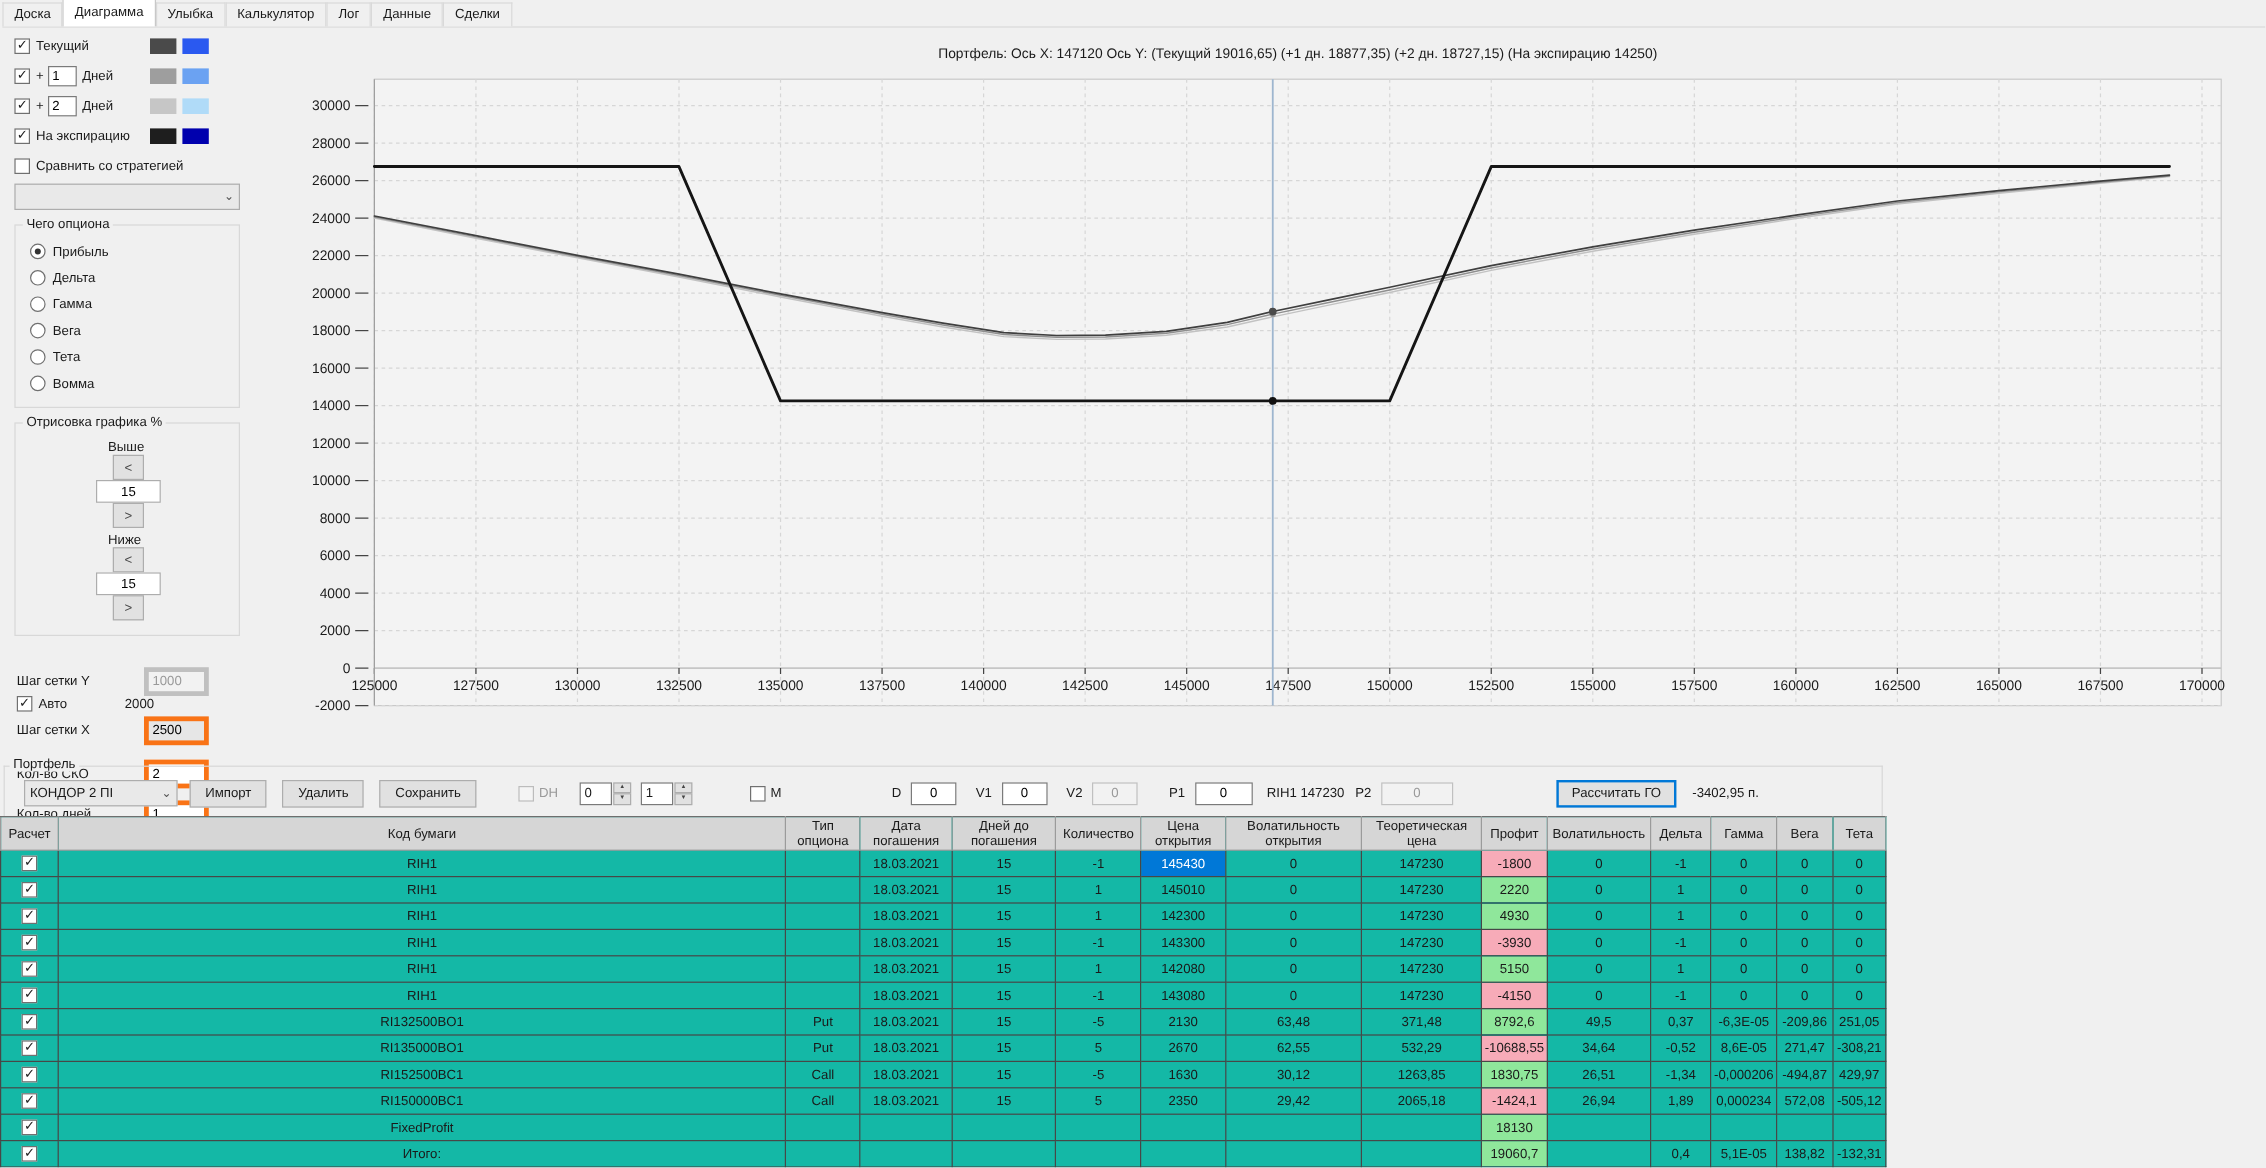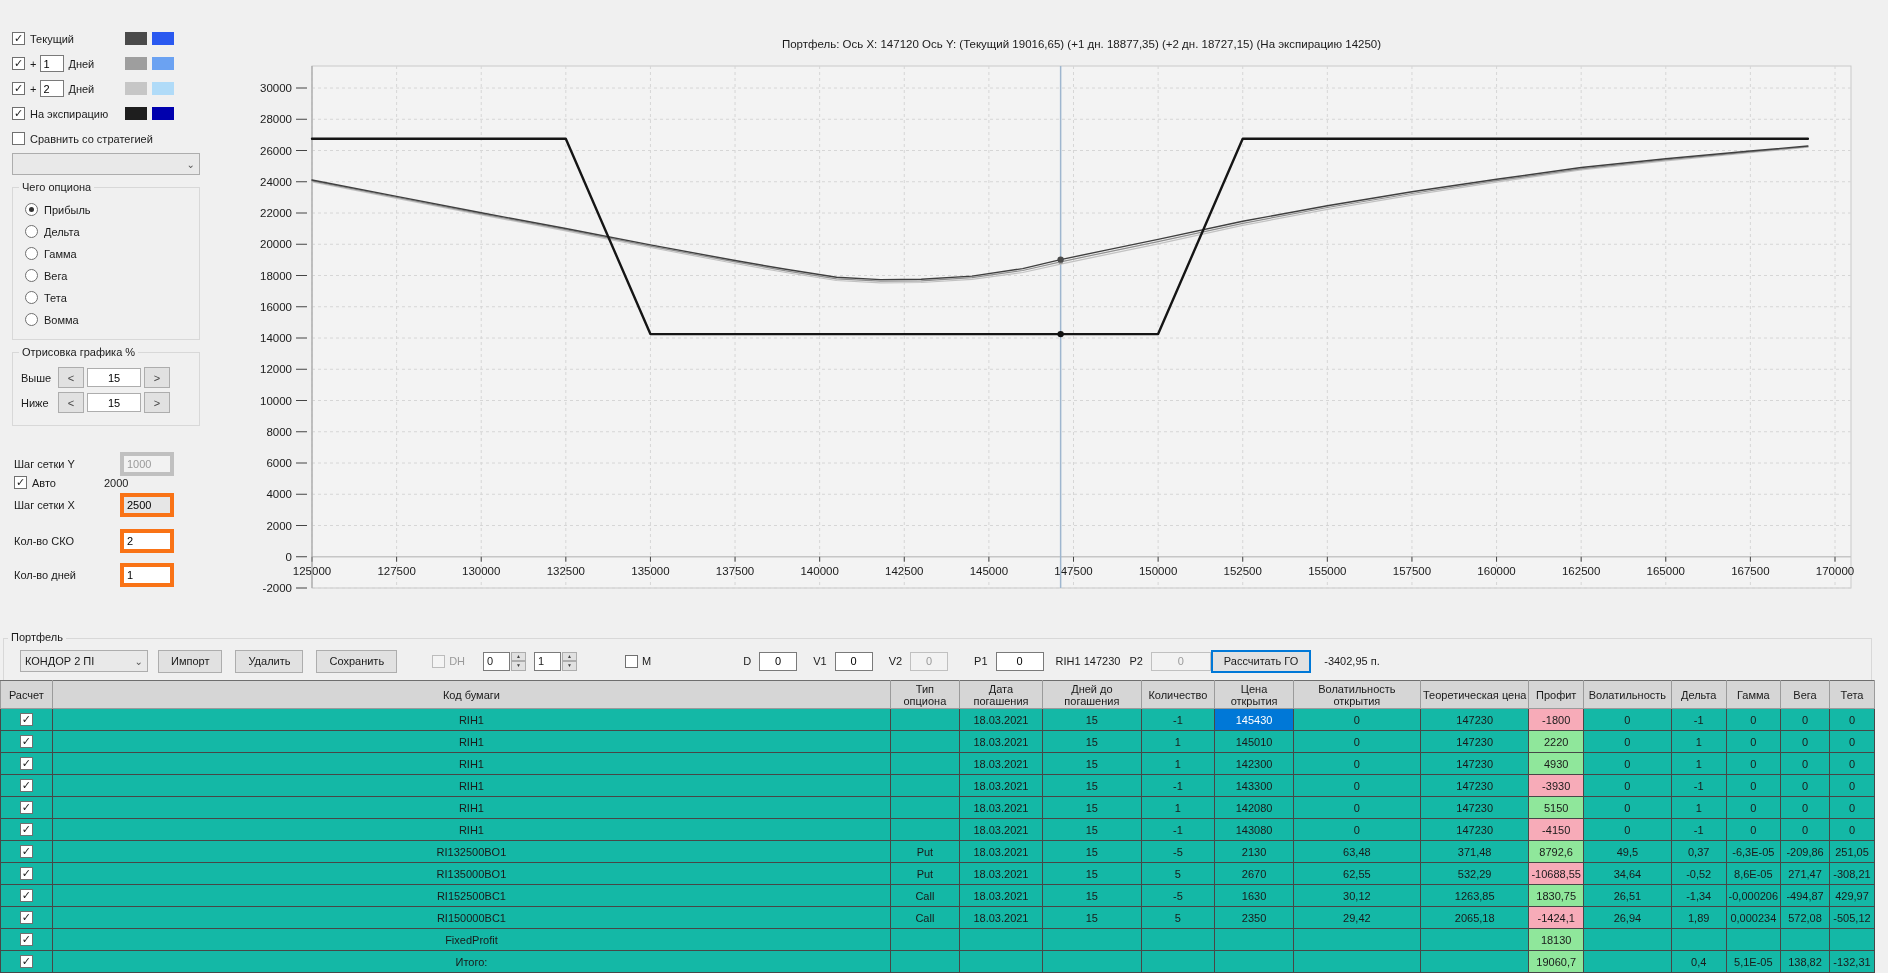--- a/index.html
+++ b/index.html
@@ -21,39 +21,39 @@
   .cb.disabled{border-color:#bcbcbc;background:#f4f4f4;}
   .radio{width:13px;height:13px;border:1px solid #707070;border-radius:50%;background:#fff;display:inline-flex;align-items:center;justify-content:center;flex:0 0 13px;box-sizing:border-box;}
   .radio .dot{width:5px;height:5px;border-radius:50%;background:#333;}
   .combo{height:20px;border:1px solid #adadad;background:#e9e9e9;display:flex;align-items:center;padding:0 4px;justify-content:space-between;}
   .combo .arrow{color:#555;font-size:10px;margin-left:4px;}
   #compare-combo{margin:4px 8px 0 8px;}
   .group{border:1px solid #d8d8d8;margin:12px 8px 0 8px;position:relative;padding:10px 6px 8px;}
   .group-title{position:absolute;top:-7px;left:6px;background:#f0f0f0;padding:0 3px;}
   .radio-row{display:flex;align-items:center;height:21px;margin:1px 0 1px 6px;}
   .radio-row .lbl{margin-left:6px;}
-  .step-row{display:flex;align-items:center;margin:4px 0 4px 2px;}
+  .step-row{display:flex;align-items:center;margin:4px 0 4px 2px;flex-direction:column;}
   .step-row .lbl{width:34px;}
   .step-btn{width:24px;height:19px;border:1px solid #adadad;background:#e1e1e1;display:inline-flex;align-items:center;justify-content:center;color:#444;margin:0 3px;}
   .step-input{width:52px;height:17px;border:1px solid #adadad;background:#fff;text-align:center;font:11px "Liberation Sans",sans-serif;padding:0;}
   .set-block{margin-top:26px;}
   .set-row{display:flex;align-items:center;margin:4px 8px 8px 10px;}
   .set-row .lbl{flex:1;}
   .set-input{width:40px;height:16px;border:4px solid #f97316;background:#fff;font:11px "Liberation Sans",sans-serif;padding:0 3px;margin-right:26px;}
   .set-input.disabled{border-color:#c0c0c0;background:#f2f2f2;color:#9a9a9a;}
   .set-input.grayed{background:#e6e6e6;}
   .auto-row{display:flex;align-items:center;margin:-2px 8px 4px 10px;}
   .auto-row .lbl{margin-left:5px;}
   .auto-row .auto-val{margin-left:48px;}
 
   
   #chart-panel{position:absolute;left:208px;top:22px;width:1680px;height:610px;}
 
   
-  #portfolio{position:absolute;left:0;top:630px;width:1875px;height:343px;}
+  #portfolio{position:absolute;left:0;top:630px;width:1572px;height:343px;}
   #pf-frame{position:absolute;left:3px;right:3px;top:8px;bottom:0;border:1px solid #d8d8d8;border-bottom:none;}
   #pf-label{position:absolute;left:8px;top:1px;background:#f0f0f0;padding:0 3px;}
   #pf-toolbar{position:absolute;left:16px;top:16px;right:6px;height:30px;display:flex;align-items:center;}
   .btn{height:23px;border:1px solid #adadad;background:#e1e1e1;display:inline-flex;align-items:center;justify-content:center;padding:0 12px;font:11px "Liberation Sans",sans-serif;color:#1a1a1a;}
   .btn.primary{border:2px solid #0078d7;padding:0 11px;}
   .tb-input{height:17px;border:1px solid #7a7a7a;background:#fff;text-align:center;font:11px "Liberation Sans",sans-serif;padding:0;}
   .tb-input.disabled{border-color:#c0c0c0;background:#f2f2f2;color:#9a9a9a;}
   .spin{display:inline-flex;align-items:stretch;height:19px;}
   .spin .val{width:22px;border:1px solid #7a7a7a;background:#fff;display:inline-flex;align-items:center;padding-left:3px;}
   .spin .btns{display:inline-flex;flex-direction:column;width:15px;margin-left:1px;}
@@ -68,20 +68,29 @@
   #pf-table td.sel{background:#0078d7;color:#fff;}
   #pf-table td.green{background:#8fe79b;}
   #pf-table td.pink{background:#f7abb8;}
   #pf-table td .cb{margin:0 auto;}
 </style>
 </head>
 <body>
 
 <div id="app">
 
+  <div id="tabbar">
+      <div class="tab">Доска</div>
+      <div class="tab active">Диаграмма</div>
+      <div class="tab">Улыбка</div>
+      <div class="tab">Калькулятор</div>
+      <div class="tab">Лог</div>
+      <div class="tab">Данные</div>
+      <div class="tab">Сделки</div>
+    </div>
 
   <div id="sidebar">
     <div id="scenario-list">
         <div class="scn-row">
           <span class="cb">✓</span>
           <span class="lbl">Текущий</span>
           <span class="swatches">
             <span class="swatch" style="background: rgb(74, 74, 74);"></span>
             <span class="swatch" style="background: rgb(42, 89, 240);"></span>
           </span>
@@ -361,21 +370,21 @@
       <span class="lblt" style="margin-left:16px;">V1</span>
       <input class="tb-input" style="width: 36px; margin-left: 8px;" value="0">
       <span class="lblt" style="margin-left:16px;">V2</span>
       <input class="tb-input disabled" style="width: 36px; margin-left: 8px;" disabled="" value="0">
       <span class="lblt" style="margin-left:26px;">P1</span>
       <input class="tb-input" style="width: 46px; margin-left: 8px;" value="0">
       <span class="lblt" style="margin-left:12px;">RIH1 147230</span>
       <span class="lblt" style="margin-left:9px;">P2</span>
       <input class="tb-input disabled" style="width: 58px; margin-left: 8px;" disabled="" value="0">
 
-      <button class="btn primary" style="">Рассчитать ГО</button>
+      <button class="btn primary" style="margin-left:86px;">Рассчитать ГО</button>
       <span class="lblt" style="margin-left:13px;">-3402,95 п.</span>
     </div>
 
     <table id="pf-table">
       <colgroup>
           <col style="width: 52px;">
           <col style="width: 853px;">
           <col style="width: 69px;">
           <col style="width: 84px;">
           <col style="width: 99px;">

